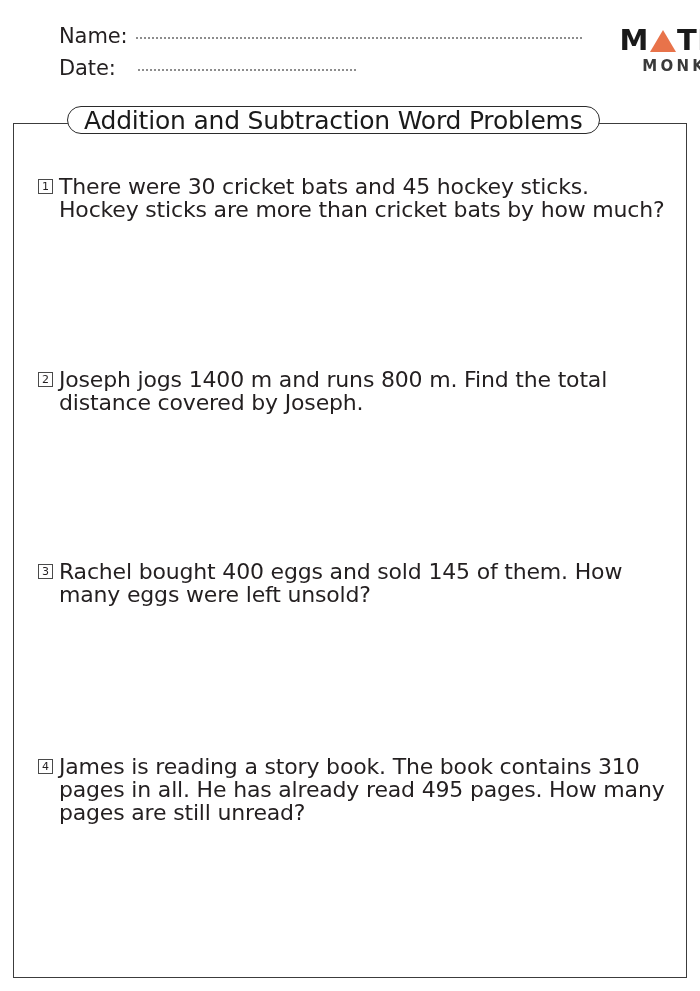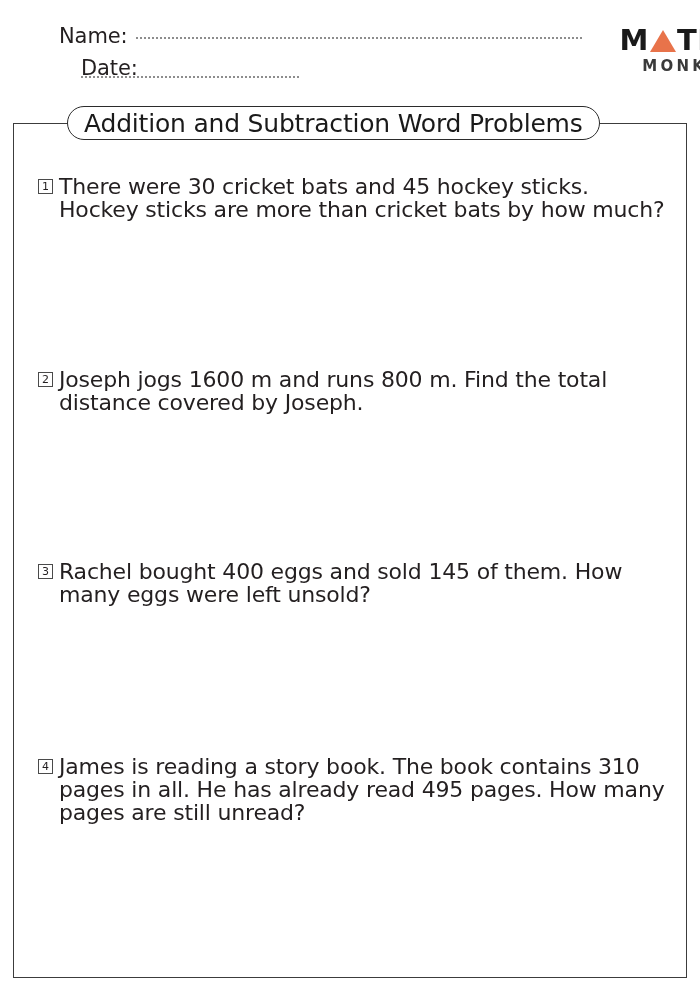--- a/index.html
+++ b/index.html
@@ -25,21 +25,21 @@
     height: 100px;
     margin-left: 32px;
   }
 
   .field-row {
     position: absolute;
     display: flex;
     align-items: baseline;
   }
   .field-row.name-row { left: 27px; top: 24px; }
-  .field-row.date-row { left: 27px; top: 56px; flex-direction: column; }
+  .field-row.date-row { left: 27px; top: 56px; }
   .field-row.score-row { left: 305px; top: 56px; }
 
   .field-label {
     font-size: 21px;
     font-weight: 400;
     color: #231f20;
     letter-spacing: -0.1px;
     white-space: nowrap;
   }
 
@@ -101,21 +101,21 @@
     width: 674px;
     height: 855px;
     border: 1.5px solid #3c3c3c;
     box-sizing: border-box;
   }
 
   .title-pill {
     position: absolute;
     left: 67px;
     top: 106px;
-    height: 34px;
+    height: 28px;
     padding: 0 16px;
     display: flex;
     align-items: center;
     justify-content: center;
     background: #ffffff;
     border: 1.8px solid #2b2b2b;
     border-radius: 18px;
     box-sizing: border-box;
     z-index: 3;
   }
@@ -205,21 +205,21 @@
 
 <div class="problems">
 
   <div class="problem p1">
     <div class="qnum">1</div>
     <div class="qtext">There were 30 cricket bats and 45 hockey sticks. Hockey sticks are more than cricket bats by how much?</div>
   </div>
 
   <div class="problem p2">
     <div class="qnum">2</div>
-    <div class="qtext">Joseph jogs 1600 m and runs 800 m. Find the total distance covered by Joseph.</div>
+    <div class="qtext">Joseph jogs 1400 m and runs 800 m. Find the total distance covered by Joseph.</div>
   </div>
 
   <div class="problem p3">
     <div class="qnum">3</div>
     <div class="qtext">Rachel bought 400 eggs and sold 145 of them. How many eggs were left unsold?</div>
   </div>
 
   <div class="problem p4">
     <div class="qnum">4</div>
     <div class="qtext">James is reading a story book. The book contains 310 pages in all. He has already read 495 pages. How many pages are still unread?</div>

